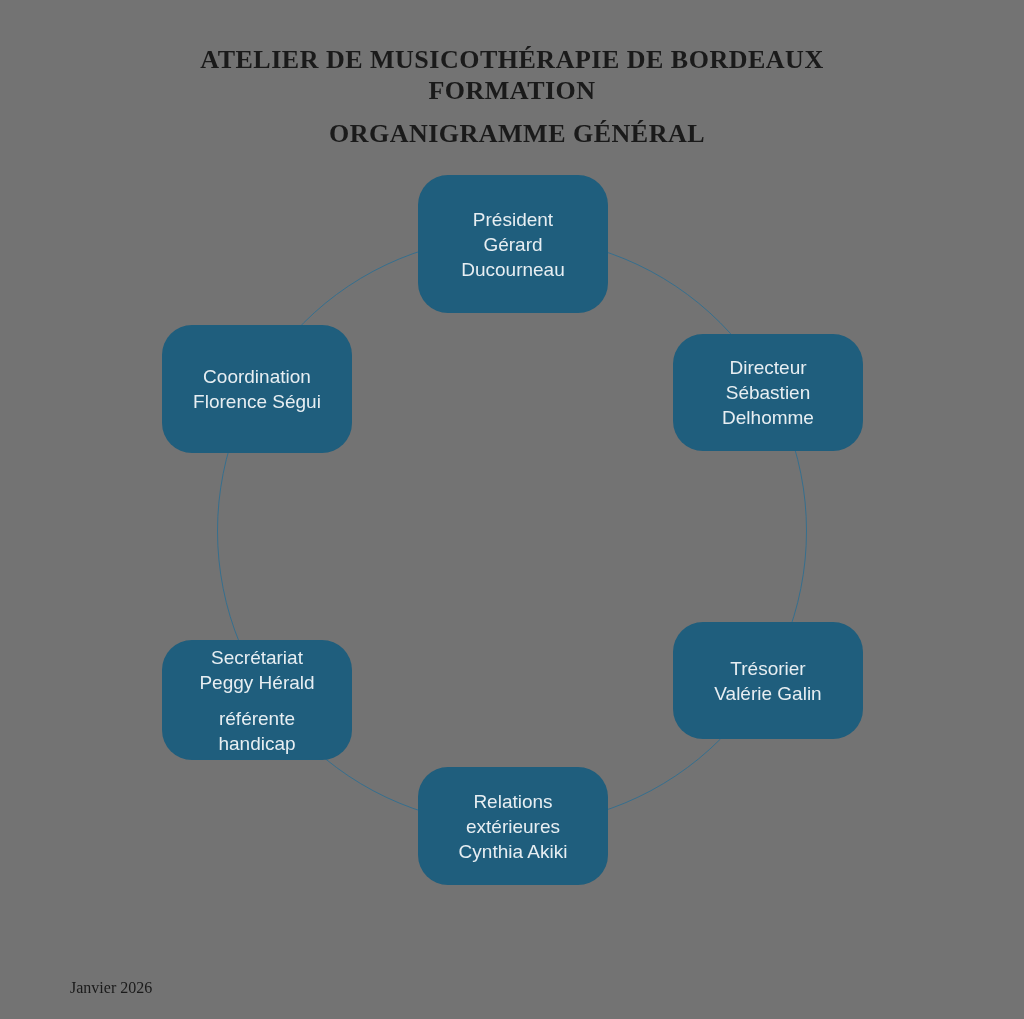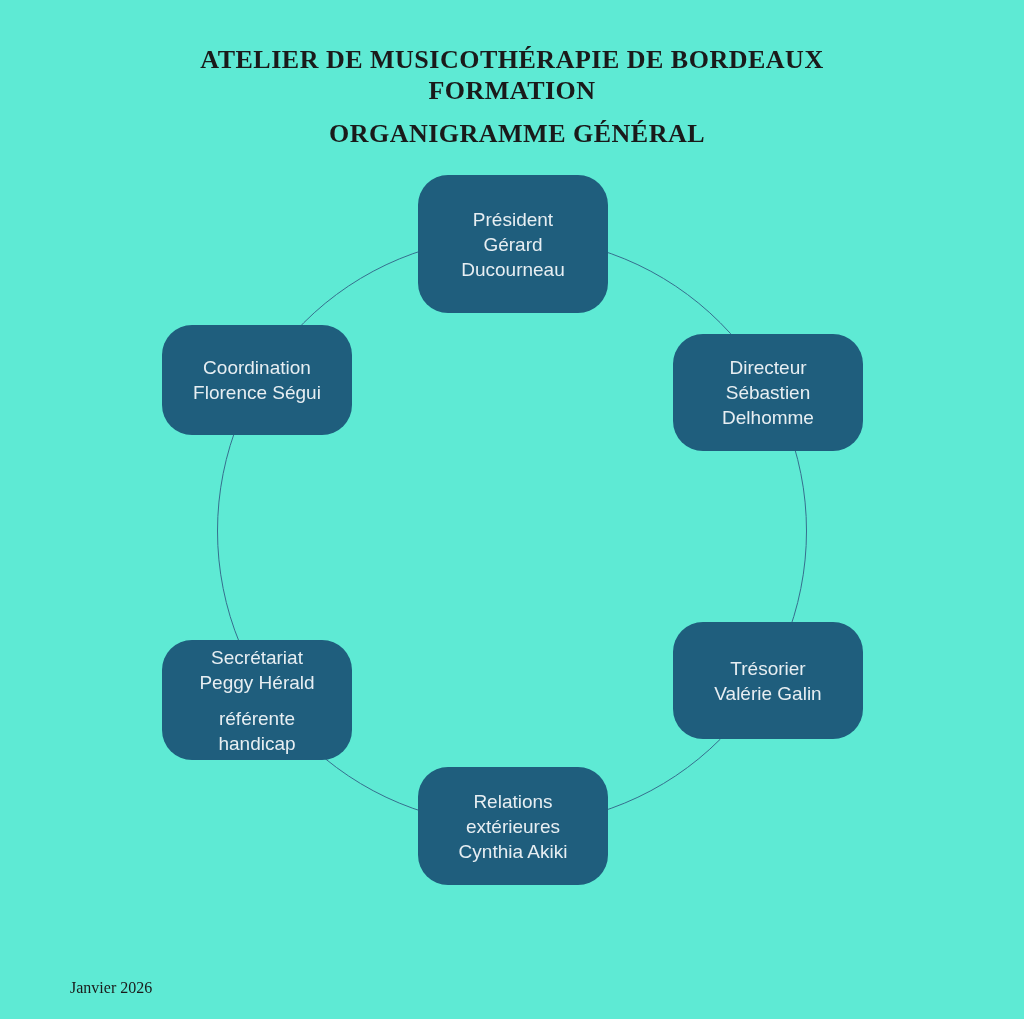--- a/index.html
+++ b/index.html
@@ -1,21 +1,21 @@
 <!DOCTYPE html>
 <html><head>
 <meta charset="utf-8">
 <style>
   * { margin: 0; padding: 0; box-sizing: border-box; }
   html, body { background: #ffffff; }
   .page {
     position: relative;
     width: 1024px;
     height: 1019px;
-    background: #5eead4;
+    background: #737373;
     overflow: hidden;
     font-family: "Liberation Serif", "DejaVu Serif", serif;
   }
   .title-block {
     position: absolute;
     top: 44px;
     left: 0;
     width: 100%;
     text-align: center;
     color: #1a1a1a;
@@ -61,21 +61,21 @@
     line-height: 25px;
   }
   .box-text { white-space: pre-line; display: block; }
   .box-text-secondary { margin-top: 11px; }
   .box-text-secondary:empty { display: none; margin-top: 0; }
   .box-president    { left: 418px; top: 175px; height: 138px; }
   .box-directeur    { left: 673px; top: 334px; height: 117px; align-items: center; }
   .box-tresorier    { left: 673px; top: 622px; height: 117px; }
   .box-relations    { left: 418px; top: 767px; height: 118px; }
   .box-secretariat  { left: 162px; top: 620px; height: 120px; margin-top: 20px; }
-  .box-coordination { left: 162px; top: 325px; height: 110px; }
+  .box-coordination { left: 162px; top: 325px; height: 128px; }
   .footer-date {
     position: absolute;
     left: 70px;
     top: 979px;
     font-size: 16px;
     color: #1a1a1a;
     font-family: Liberation Serif, serif;
   }
 </style>
 </head>

